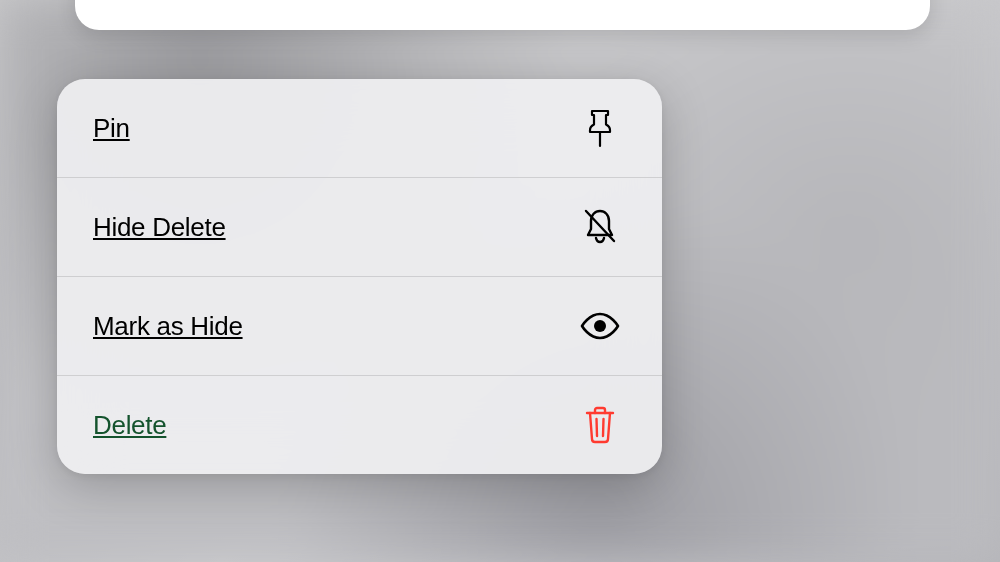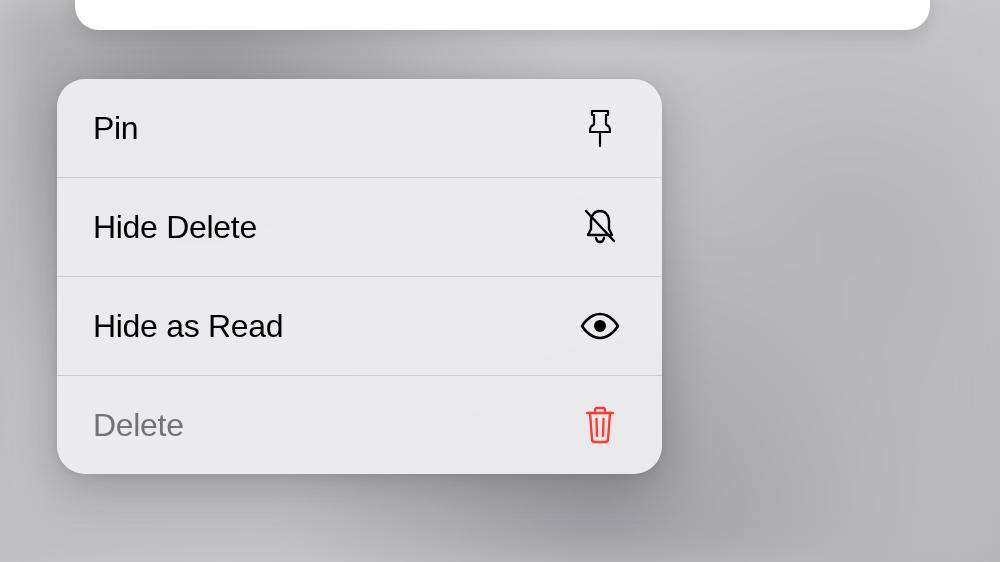--- a/index.html
+++ b/index.html
@@ -51,27 +51,28 @@
       align-items: center;
       justify-content: space-between;
       padding: 29px 40px 29px 36px;
       cursor: pointer;
       border-top: 1px solid rgba(0,0,0,0.12);
     }
     .menu-item:first-child {
       border-top: none;
     }
     .menu-item-label {
-      font-size: 32px;
+      font-size: 26px;
       font-weight: 400;
       letter-spacing: -0.3px;
       color: #000000;
+      text-decoration: underline;
     }
     .menu-item.destructive .menu-item-label {
-      color: #737373;
+      color: #14532d;
     }
     .menu-item .icon {
       width: 44px;
       height: 40px;
       display: flex;
       align-items: center;
       justify-content: center;
       color: #000000;
     }
     .menu-item.destructive .icon {
@@ -106,21 +107,21 @@
     <span class="icon">
       <svg viewBox="0 0 44 40" fill="none" stroke="currentColor" stroke-width="2.4" stroke-linecap="round" stroke-linejoin="round">
         <path d="M13 14 C13 8 17 4 22 4 C27 4 31 8 31 14 L31 22 L34 28 L10 28 L13 22 Z"></path>
         <path d="M18 31 C18.5 33.5 20 35 22 35 C24 35 25.5 33.5 26 31"></path>
         <line x1="8" y1="4" x2="36" y2="34"></line>
       </svg>
     </span>
   </div>
 
   <div class="menu-item">
-    <span class="menu-item-label">Hide as Read</span>
+    <span class="menu-item-label">Mark as Hide</span>
     <span class="icon">
       <svg viewBox="0 0 44 40" fill="none" stroke="currentColor" stroke-width="2.6" stroke-linecap="round" stroke-linejoin="round">
         <path d="M4 20 C4 20 11 8 22 8 C33 8 40 20 40 20 C40 20 33 32 22 32 C11 32 4 20 4 20 Z"></path>
         <circle cx="22" cy="20" r="6" fill="currentColor" stroke="none"></circle>
       </svg>
     </span>
   </div>
 
   <div class="menu-item destructive">
     <span class="menu-item-label">Delete</span>

